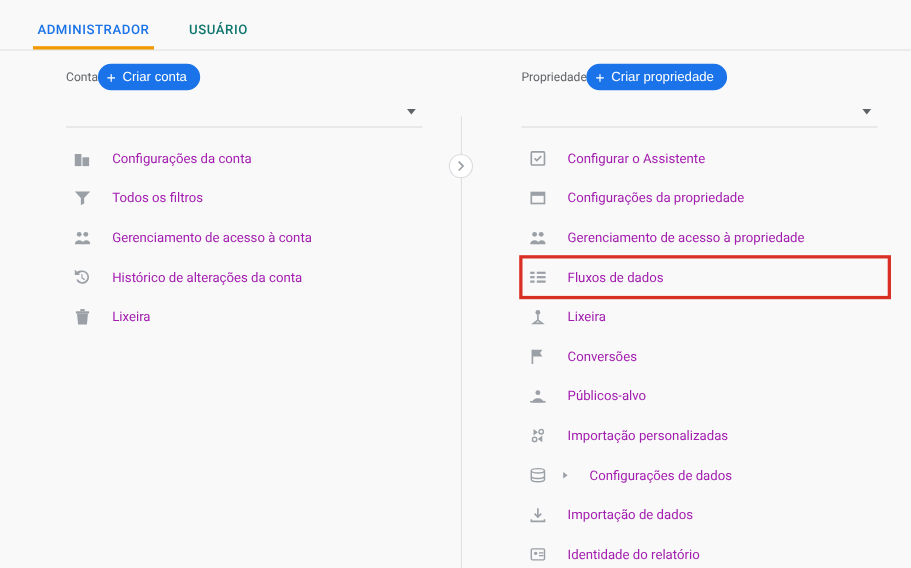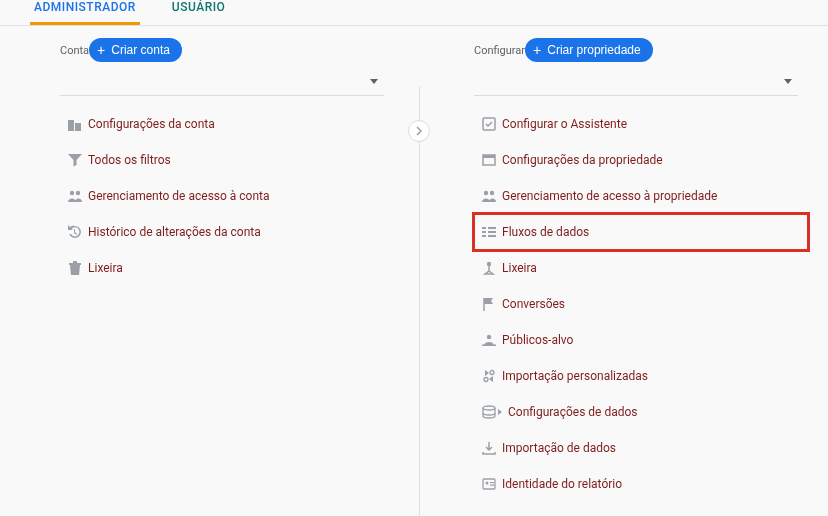--- a/index.html
+++ b/index.html
@@ -8,21 +8,21 @@
     background: #f9f9f9;
     font-size: 13px;
     color: #5f6368;
     width: 828px;
     height: 516px;
     overflow: hidden;
   }
   .tabs {
     display: flex;
     align-items: flex-end;
-    height: 26px;
+    height: 46px;
     padding-left: 30px;
     background: #f9f9f9;
     border-bottom: 1px solid #e0e0e0;
     gap: 28px;
   }
   .tab {
     padding: 8px 4px;
     font-size: 12px;
     letter-spacing: .5px;
     color: #0f766e;
@@ -80,24 +80,24 @@
   .caret {
     width: 0; height: 0;
     border-left: 4px solid transparent;
     border-right: 4px solid transparent;
     border-top: 5px solid #5f6368;
   }
   .menu-list { margin-left: 20px; }
   .menu-item {
     display: flex;
     align-items: center;
-    gap: 4px;
+    gap: 18px;
     padding: 10px 6px;
     cursor: pointer;
-    color: #7f1d1d;
+    color: #a21caf;
   }
   .menu-item.highlighted {
     outline: 3px solid #d93025;
     outline-offset: -1px;
   }
   .menu-item .ico {
     width: 18px;
     display: flex;
     justify-content: center;
     color: #9aa0a6;
@@ -281,21 +281,21 @@
               <use href="#i-trash"></use>
             </svg>
           </span>
           <span class="lbl">Lixeira</span>
         </div>
       </div>
   </div>
 
   <div class="column">
     <div class="col-header">
-      <span class="col-label">Configurar</span>
+      <span class="col-label">Propriedade</span>
       <button class="create-btn">
         <span class="plus">+</span>
         <span>Criar propriedade</span>
       </button>
     </div>
     <div class="dropdown">
       <span class="caret"></span>
     </div>
     <div class="menu-list" id="property-list">
         <div class="menu-item">

